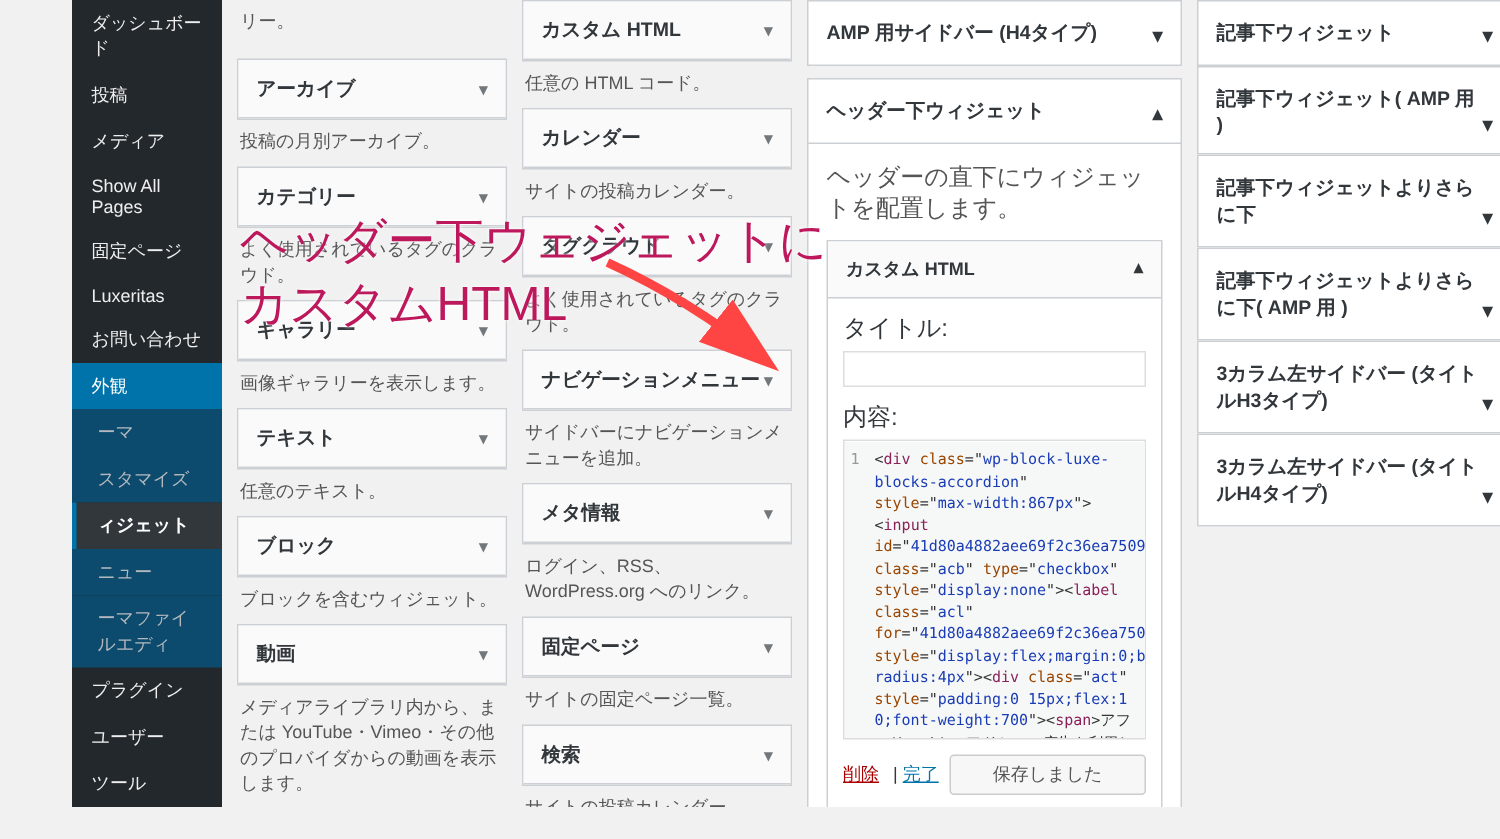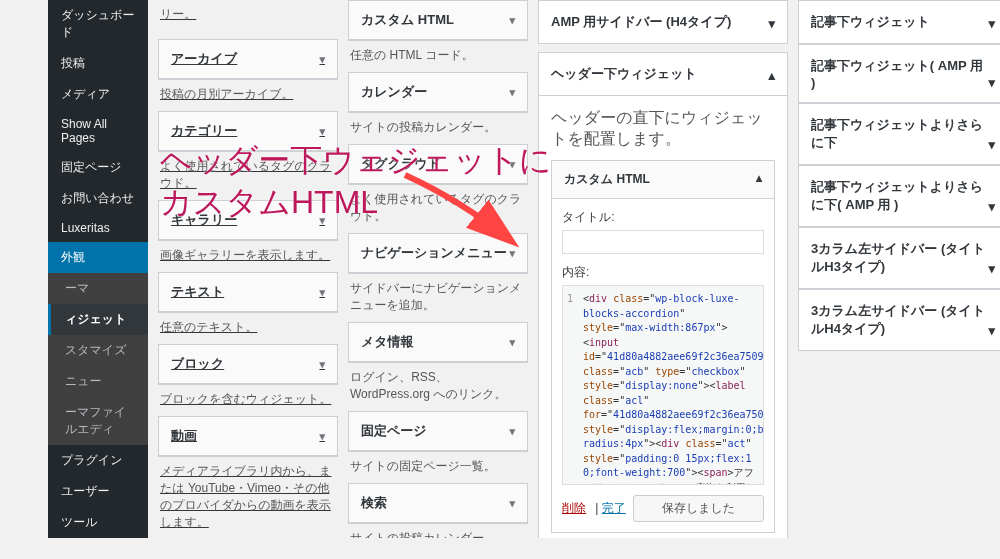--- a/index.html
+++ b/index.html
@@ -1,39 +1,39 @@
 <!DOCTYPE html>
 <html><head>
 <meta charset="utf-8">
 <style>
 * { box-sizing: border-box; margin: 0; padding: 0; }
 body { font-family: -apple-system, BlinkMacSystemFont, "Segoe UI", sans-serif; font-size: 13px; color: #32373c; background: #f1f1f1; }
 .wrap { display: flex; width: 1000px; height: 538px; overflow: hidden; margin-left: 48px; }
 .sidebar { width: 100px; background: #23282d; color: #eee; flex-shrink: 0; font-size: 12px; }
 .sidebar .item { padding: 7px 10px; color: #eee; cursor: pointer; border-left: 3px solid transparent; }
 .sidebar .item.active { background: #0073aa; color: #fff; }
-.sidebar .item.sub { background: #404040; color: #b4b9be; padding-left: 14px; font-size: 12px; }
+.sidebar .item.sub { background: #0c4a6e; color: #b4b9be; padding-left: 14px; font-size: 12px; }
 .sidebar .item.sub.active { color: #fff; font-weight: 600; background: #32373c; border-left: 3px solid #0073aa; }
 .main { flex: 1; display: flex; padding: 0 10px; gap: 10px; overflow: hidden; }
 .col { display: flex; flex-direction: column; gap: 8px; }
-.col1 { width: 180px; text-decoration: underline; }
+.col1 { width: 180px; }
 .col2 { width: 180px; }
 .col3 { width: 250px; }
 .col4 { width: 210px; }
 .wbox { border: 1px solid #ccd0d4; background: #fff; }
 .whead { background: #fafafa; border-bottom: 1px solid #ccd0d4; padding: 10px 12px; font-size: 13px; font-weight: 600; display: flex; justify-content: space-between; align-items: center; cursor: pointer; }
 .whead .tri { color: #72777c; font-size: 11px; }
 .wdesc { padding: 6px 2px 8px; font-size: 12px; color: #555; }
 .area-head { background: #fff; border: 1px solid #ccd0d4; padding: 12px; font-size: 13px; font-weight: 600; display: flex; justify-content: space-between; align-items: flex-end; cursor: pointer; }
 .area-body { background: #fff; border: 1px solid #ccd0d4; border-top: none; padding: 12px; }
 .area-body .note { font-size: 16px; color: #555; margin-bottom: 10px; }
 .inner-widget { border: 1px solid #ccd0d4; margin-top: 8px; }
 .inner-head { background: #fafafa; border-bottom: 1px solid #ccd0d4; padding: 10px 12px; font-size: 12px; font-weight: 600; display: flex; justify-content: space-between; cursor: pointer; }
 .inner-body { padding: 10px; }
-.inner-body label { font-size: 12px; display: block; margin-bottom: 4px; }
+.inner-body label { font-size: 16px; display: block; margin-bottom: 4px; }
 .inner-body input[type=text] { width: 100%; padding: 4px 6px; border: 1px solid #ddd; font-size: 12px; margin-bottom: 10px; }
 .codebox { border: 1px solid #ddd; background: #f6f7f7; font-family: Menlo, Consolas, monospace; font-size: 10px; line-height: 1.45; padding: 6px 6px 6px 20px; height: 200px; overflow: auto; position: relative; color: #333; }
 .codebox .ln { position: absolute; left: 4px; color: #999; }
 .codebox .tag { color: #8a2158; }
 .codebox .attr { color: #994500; }
 .codebox .val { color: #1a3db5; }
 .codebox .txt { color: #333; }
 .actions { display: flex; justify-content: space-between; align-items: center; margin-top: 10px; font-size: 12px; }
 .actions a { color: #a00; text-decoration: underline; margin-right: 6px; }
 .actions a.done { color: #0073aa; }
@@ -45,28 +45,28 @@
 <body>
 
 <div class="wrap">
   <div class="sidebar">
     <div id="side-main">
         <div class="item">ダッシュボード</div>
         <div class="item">投稿</div>
         <div class="item">メディア</div>
         <div class="item">Show All Pages</div>
         <div class="item">固定ページ</div>
+        <div class="item">Luxeritas</div>
         <div class="item">お問い合わせ</div>
-        <div class="item">Luxeritas</div>
         <div class="item active">外観</div>
       </div>
     <div id="side-sub">
         <div class="item sub">ーマ</div>
+        <div class="item sub">スタマイズ</div>
         <div class="item sub active">ィジェット</div>
-        <div class="item sub">スタマイズ</div>
         <div class="item sub">ニュー</div>
         <div class="item sub">ーマファイルエディ</div>
       </div>
     <div id="side-rest">
         <div class="item">プラグイン</div>
         <div class="item">ユーザー</div>
         <div class="item">ツール</div>
         <div class="item">設定</div>
       </div>
   </div>

